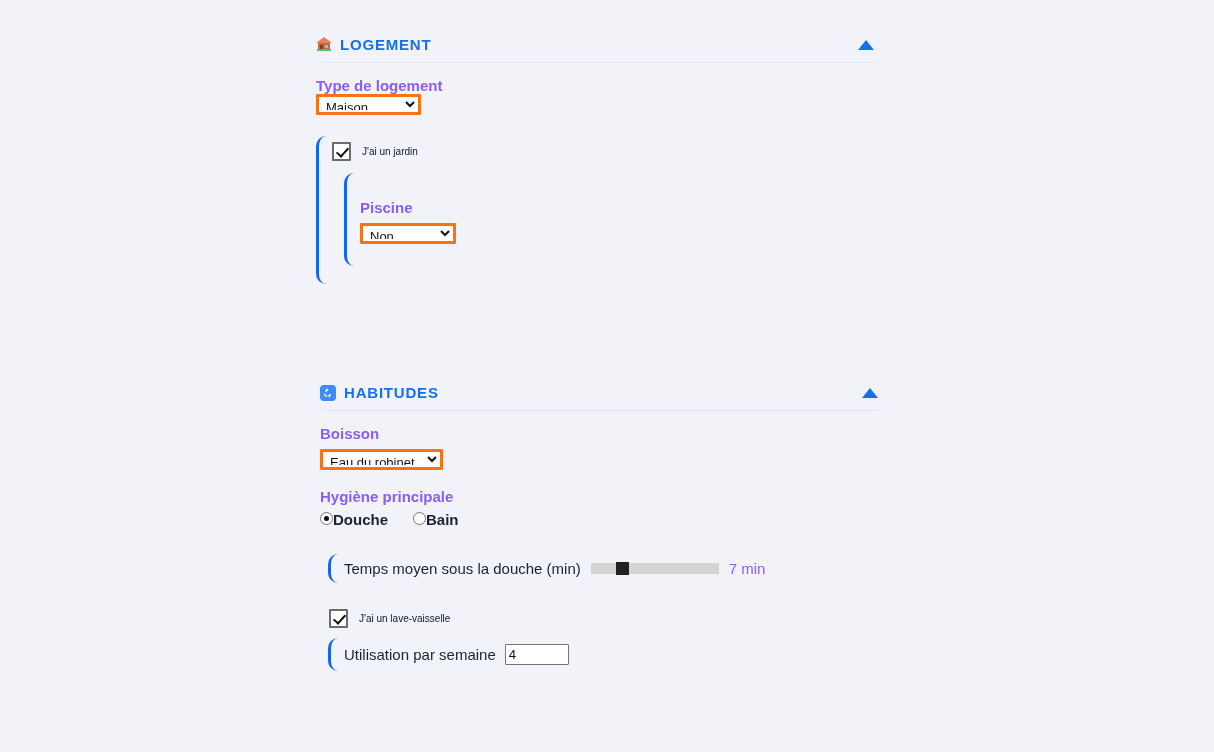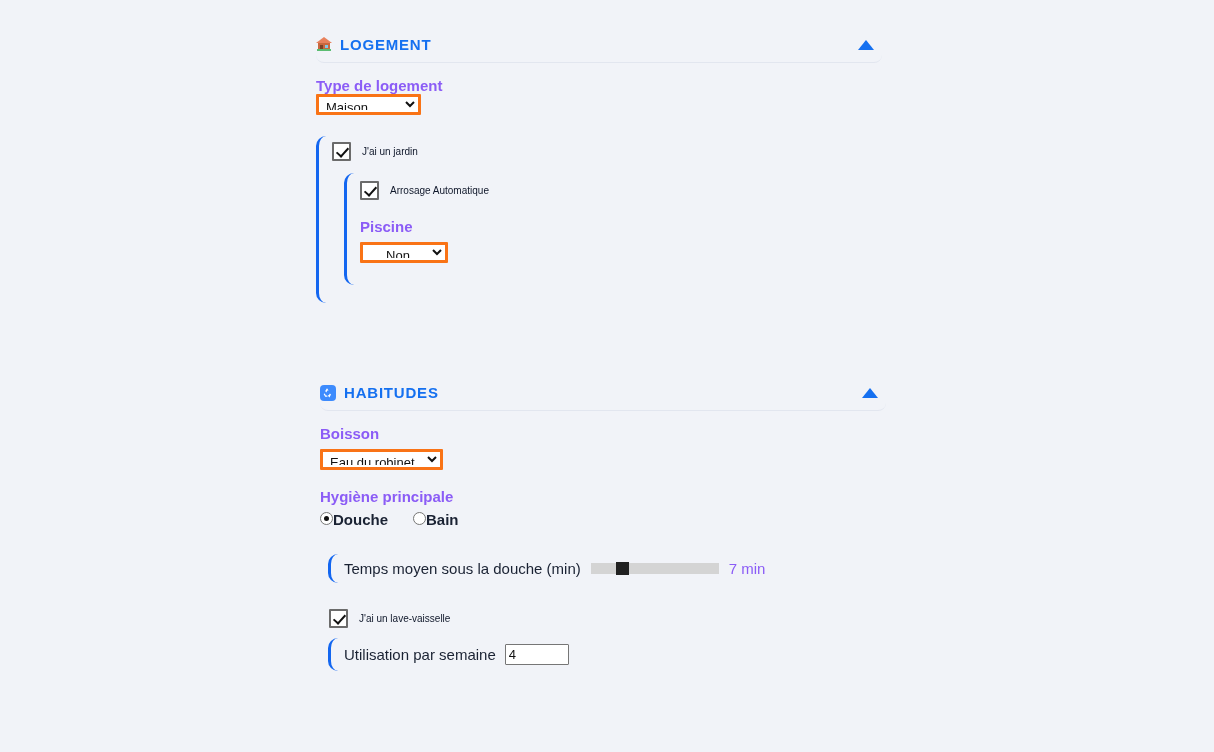--- a/index.html
+++ b/index.html
@@ -135,21 +135,21 @@
     color: #111;
     background: #ffffff;
     border: 3px solid #f97316;
     border-radius: 1px;
     padding: 2px 3px;
     height: 21px;
     box-sizing: border-box;
     display: block;
   }
   select.sel-logement { width: 105px; }
-  select.sel-piscine  { width: 88px; text-align: center; }
+  select.sel-piscine  { width: 96px; }
   select.sel-boisson  { width: 123px; }
 
   
   .bracket {
     border-left: 3px solid #1366f0;
     border-top-left-radius: 10px;
     border-bottom-left-radius: 10px;
     padding-left: 13px;
     box-sizing: border-box;
   }
@@ -312,24 +312,20 @@
           </select>
         </div>
 
         <div class="bracket group-outer">
           <div class="check-row">
             <input type="checkbox" class="native-check" checked="" style="">
             <span class="check-label">J'ai un jardin</span>
           </div>
 
           <div class="bracket group-inner">
-            <div class="check-row">
-              <input type="checkbox" class="native-check" checked="" style="">
-              <span class="check-label">Arrosage Automatique</span>
-            </div>
 
             <div class="field-block">
               <div class="field-label">Piscine</div>
               <select class="native-select sel-piscine">
                 <option>Non</option>
               </select>
             </div>
           </div>
         </div>
       </div>

